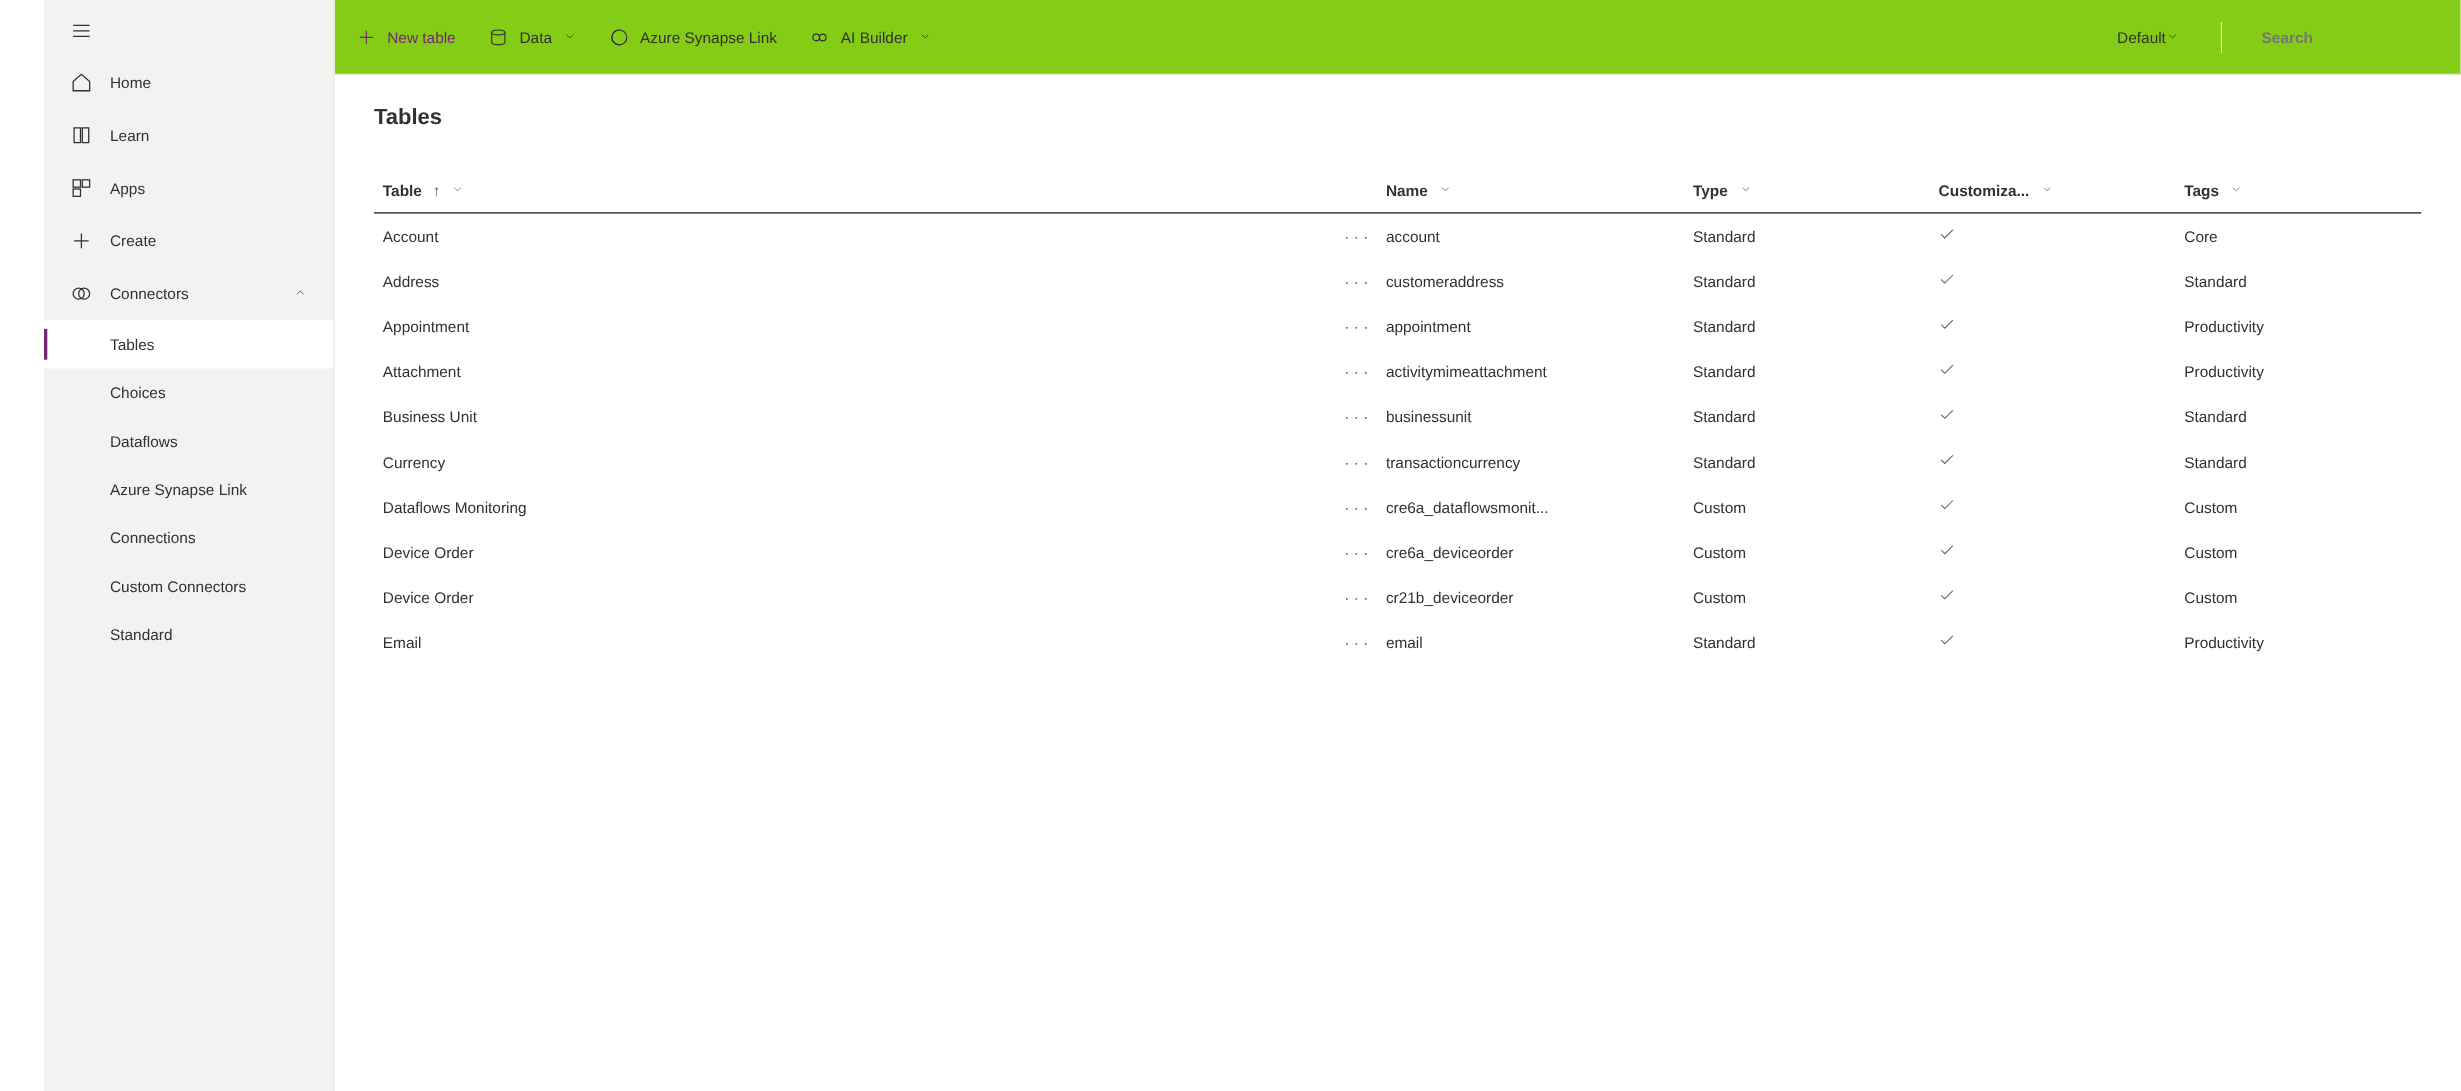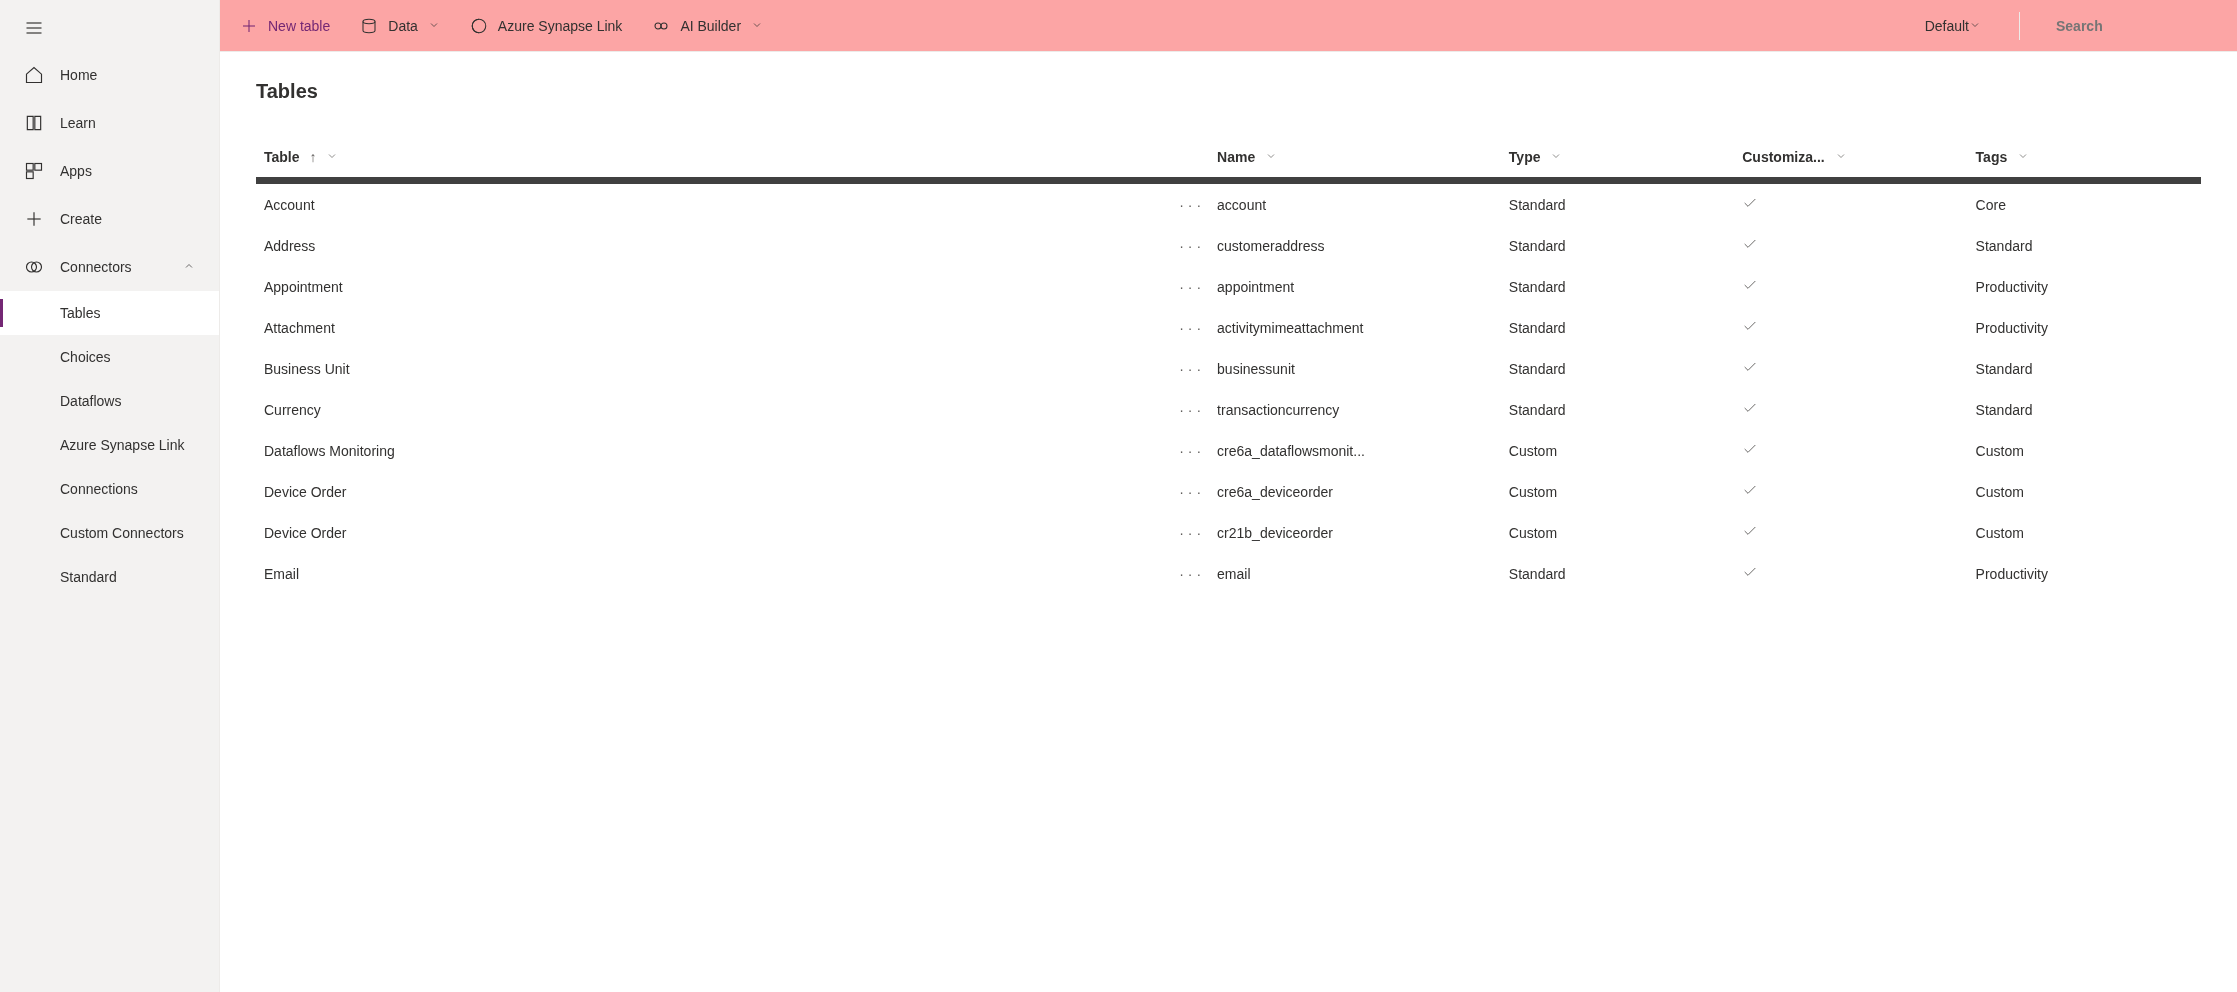--- a/index.html
+++ b/index.html
@@ -1,27 +1,28 @@
 <!DOCTYPE html>
 <html><head>
 <meta charset="utf-8">
 <style>
 * { box-sizing: border-box; margin: 0; padding: 0; font-family: "Segoe UI", -apple-system, sans-serif; }
 html, body { height: 100%; }
 body { display: flex; flex-direction: row; background: #fff; color: #323130; font-size: 14px; overflow: hidden; }
 
 
 .sidebar {
-  width: 220px;
+  width: 264px;
   background: #f3f2f1;
   border-right: 1px solid #edebe9;
   display: flex;
   flex-direction: column;
   overflow-y: auto;
   position: relative;
+  margin-left: 40px;
 }
 .hamburger {
   padding: 18px 24px 10px;
   cursor: pointer;
 }
 .hamburger svg { width: 20px; height: 20px; }
 .nav-list { list-style: none; }
 .nav-item {
   display: flex;
   align-items: center;
@@ -59,24 +60,24 @@
 
 .main {
   flex: 1;
   display: flex;
   flex-direction: column;
   overflow: hidden;
 }
 .cmdbar {
   display: flex;
   align-items: center;
-  height: 52px;
+  height: 68px;
   padding: 0 18px;
   border-bottom: 1px solid #edebe9;
-  background: #fca5a5;
+  background: #84cc16;
   gap: 26px;
 }
 .cmdbar .spacer { flex: 1; }
 .cmd-btn {
   display: flex;
   align-items: center;
   gap: 10px;
   cursor: pointer;
   color: #323130;
   padding: 6px 2px;
@@ -113,21 +114,21 @@
 .content { flex: 1; overflow: auto; padding: 28px 36px 36px; }
 .page-title { font-size: 20px; font-weight: 600; margin-bottom: 34px; }
 
 
 table.data { width: 100%; border-collapse: collapse; }
 table.data th {
   text-align: left;
   font-weight: 600;
   font-size: 14px;
   padding: 12px 8px;
-  border-bottom: 7px solid #404040;
+  border-bottom: 1px solid #404040;
   color: #323130;
   white-space: nowrap;
 }
 table.data th .sort-caret, table.data th .col-caret { margin-left: 6px; color: #605e5c; }
 table.data td {
   padding: 11px 8px;
   font-size: 14px;
   color: #323130;
   vertical-align: middle;
   white-space: nowrap;

